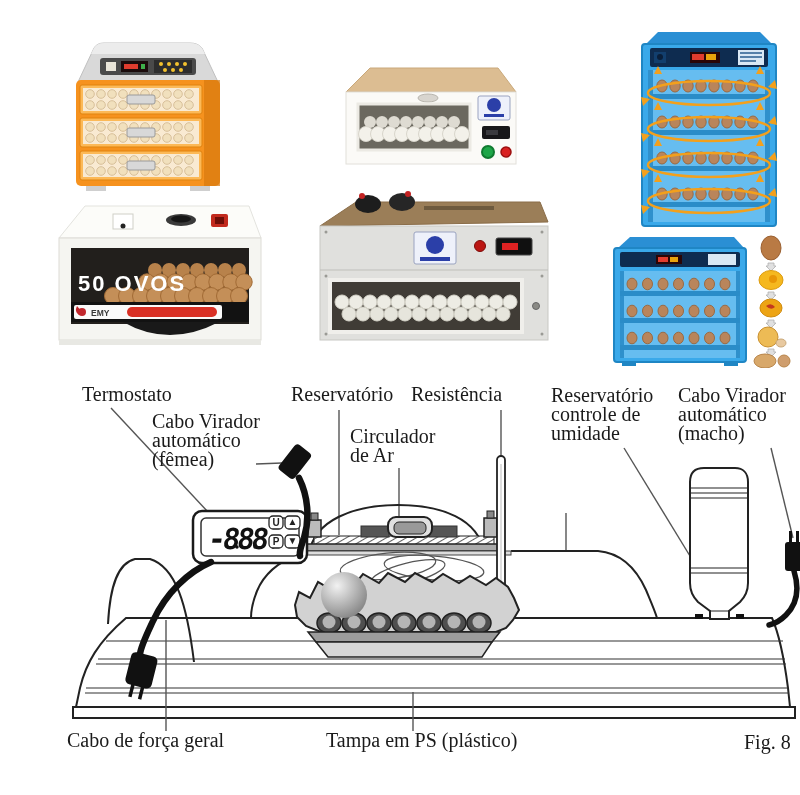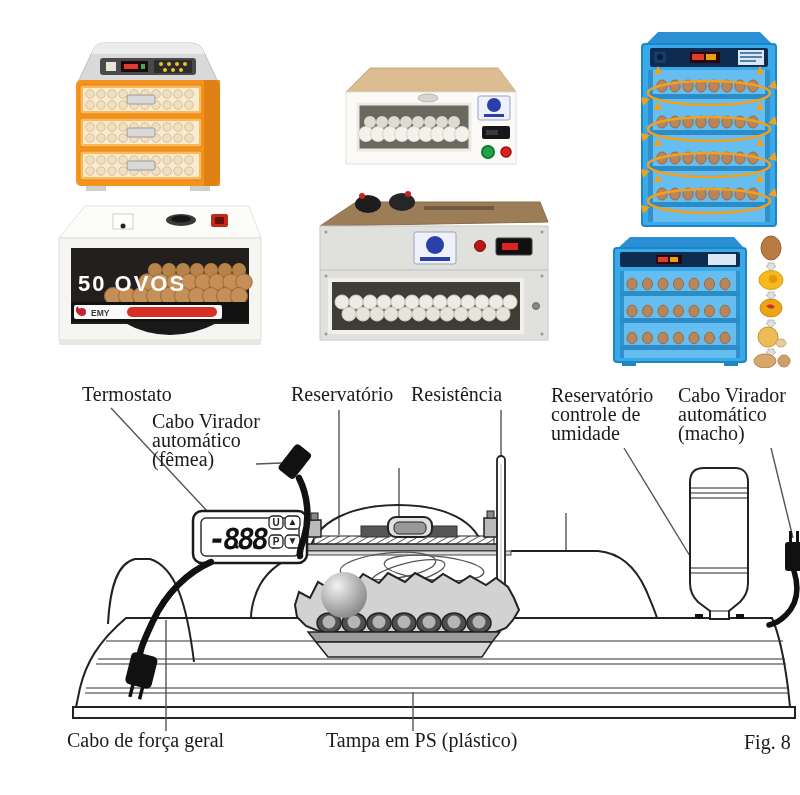--- a/index.html
+++ b/index.html
@@ -479,20 +479,22 @@
       <rect x="753" y="161" width="3" height="11" fill="#111"></rect>
       <rect x="760" y="161" width="3" height="11" fill="#111"></rect>
     </g>
   </svg>
 
   <div class="dlabel la" style="left:46px;top:385px">Termostato</div>
   <div class="dlabel" style="left:116px;top:412px;width:140px">Cabo Virador
 automático
 (fêmea)</div>
   <div class="dlabel la" style="left:255px;top:385px">Reservatório</div>
+  <div class="dlabel" style="left:314px;top:427px;width:100px">Circulador
+de Ar</div>
   <div class="dlabel la" style="left:375px;top:385px">Resistência</div>
   <div class="dlabel" style="left:515px;top:386px;width:118px">Reservatório
 controle de
 umidade</div>
   <div class="dlabel" style="left:642px;top:386px;width:122px">Cabo Virador
 automático
 (macho)</div>
   <div class="dlabel la" style="left:31px;top:731px">Cabo de força geral</div>
   <div class="dlabel la" style="left:290px;top:731px">Tampa em PS (plástico)</div>
   <div class="dlabel la" style="left:708px;top:733px">Fig. 8</div>

